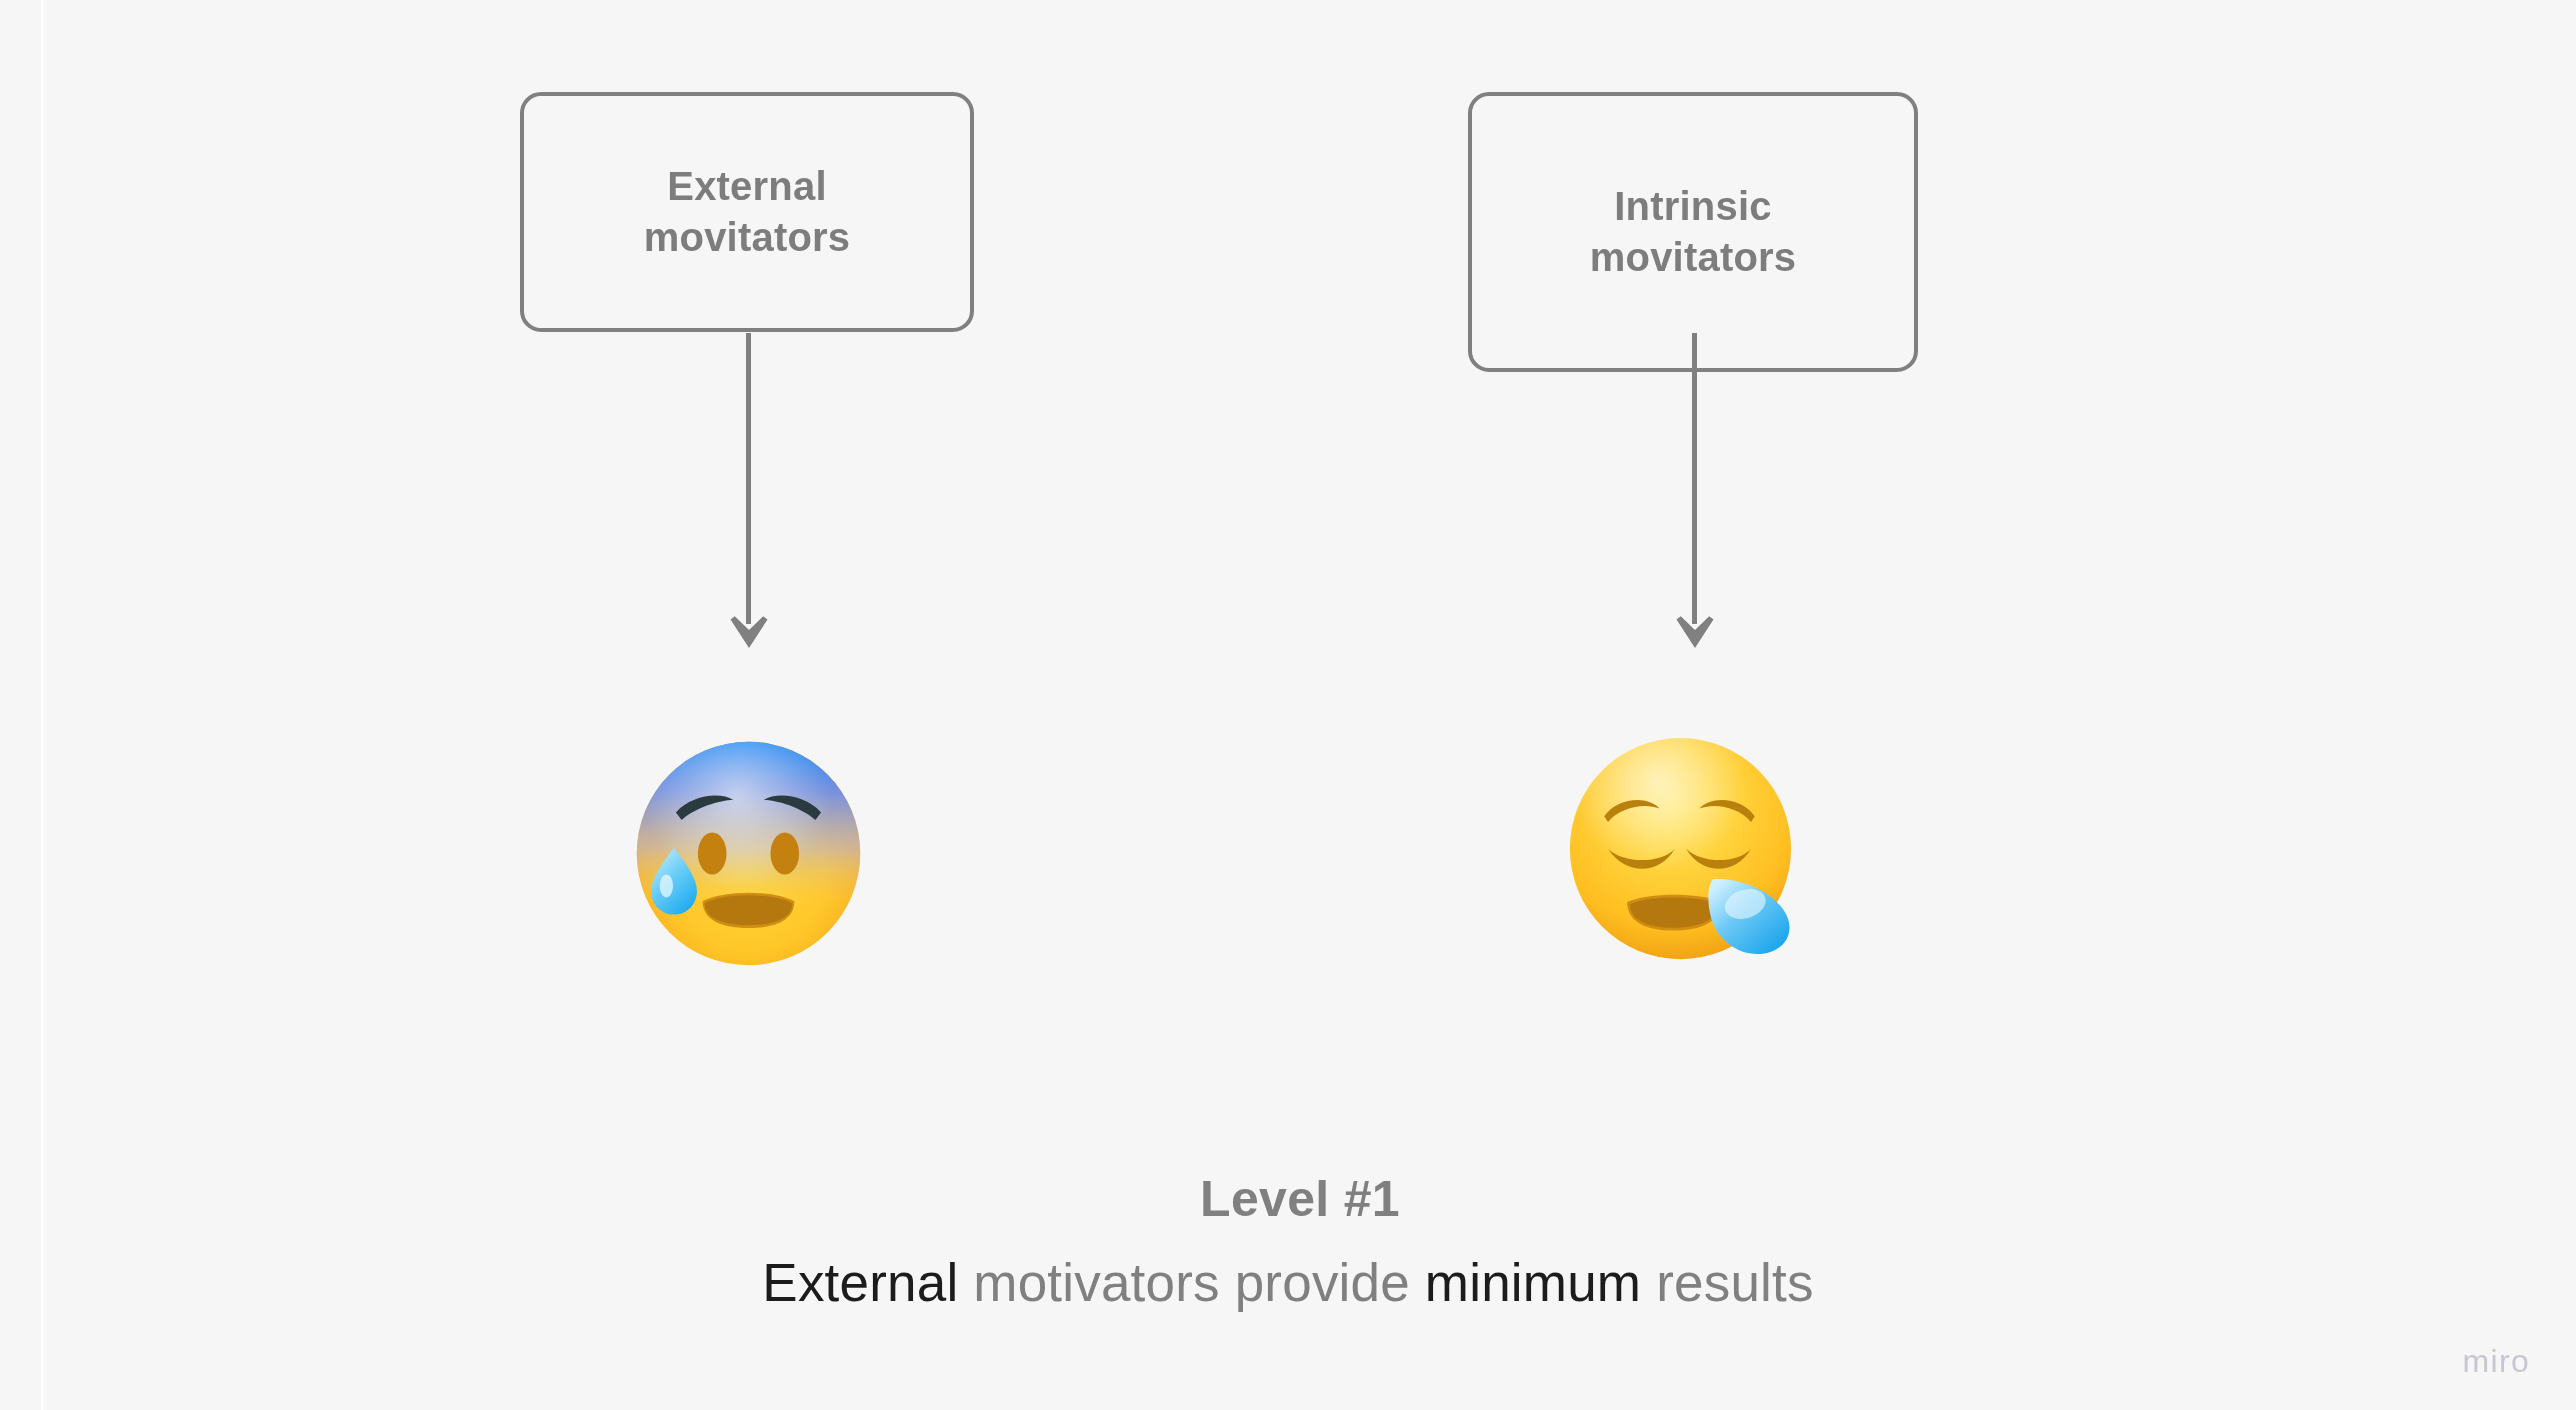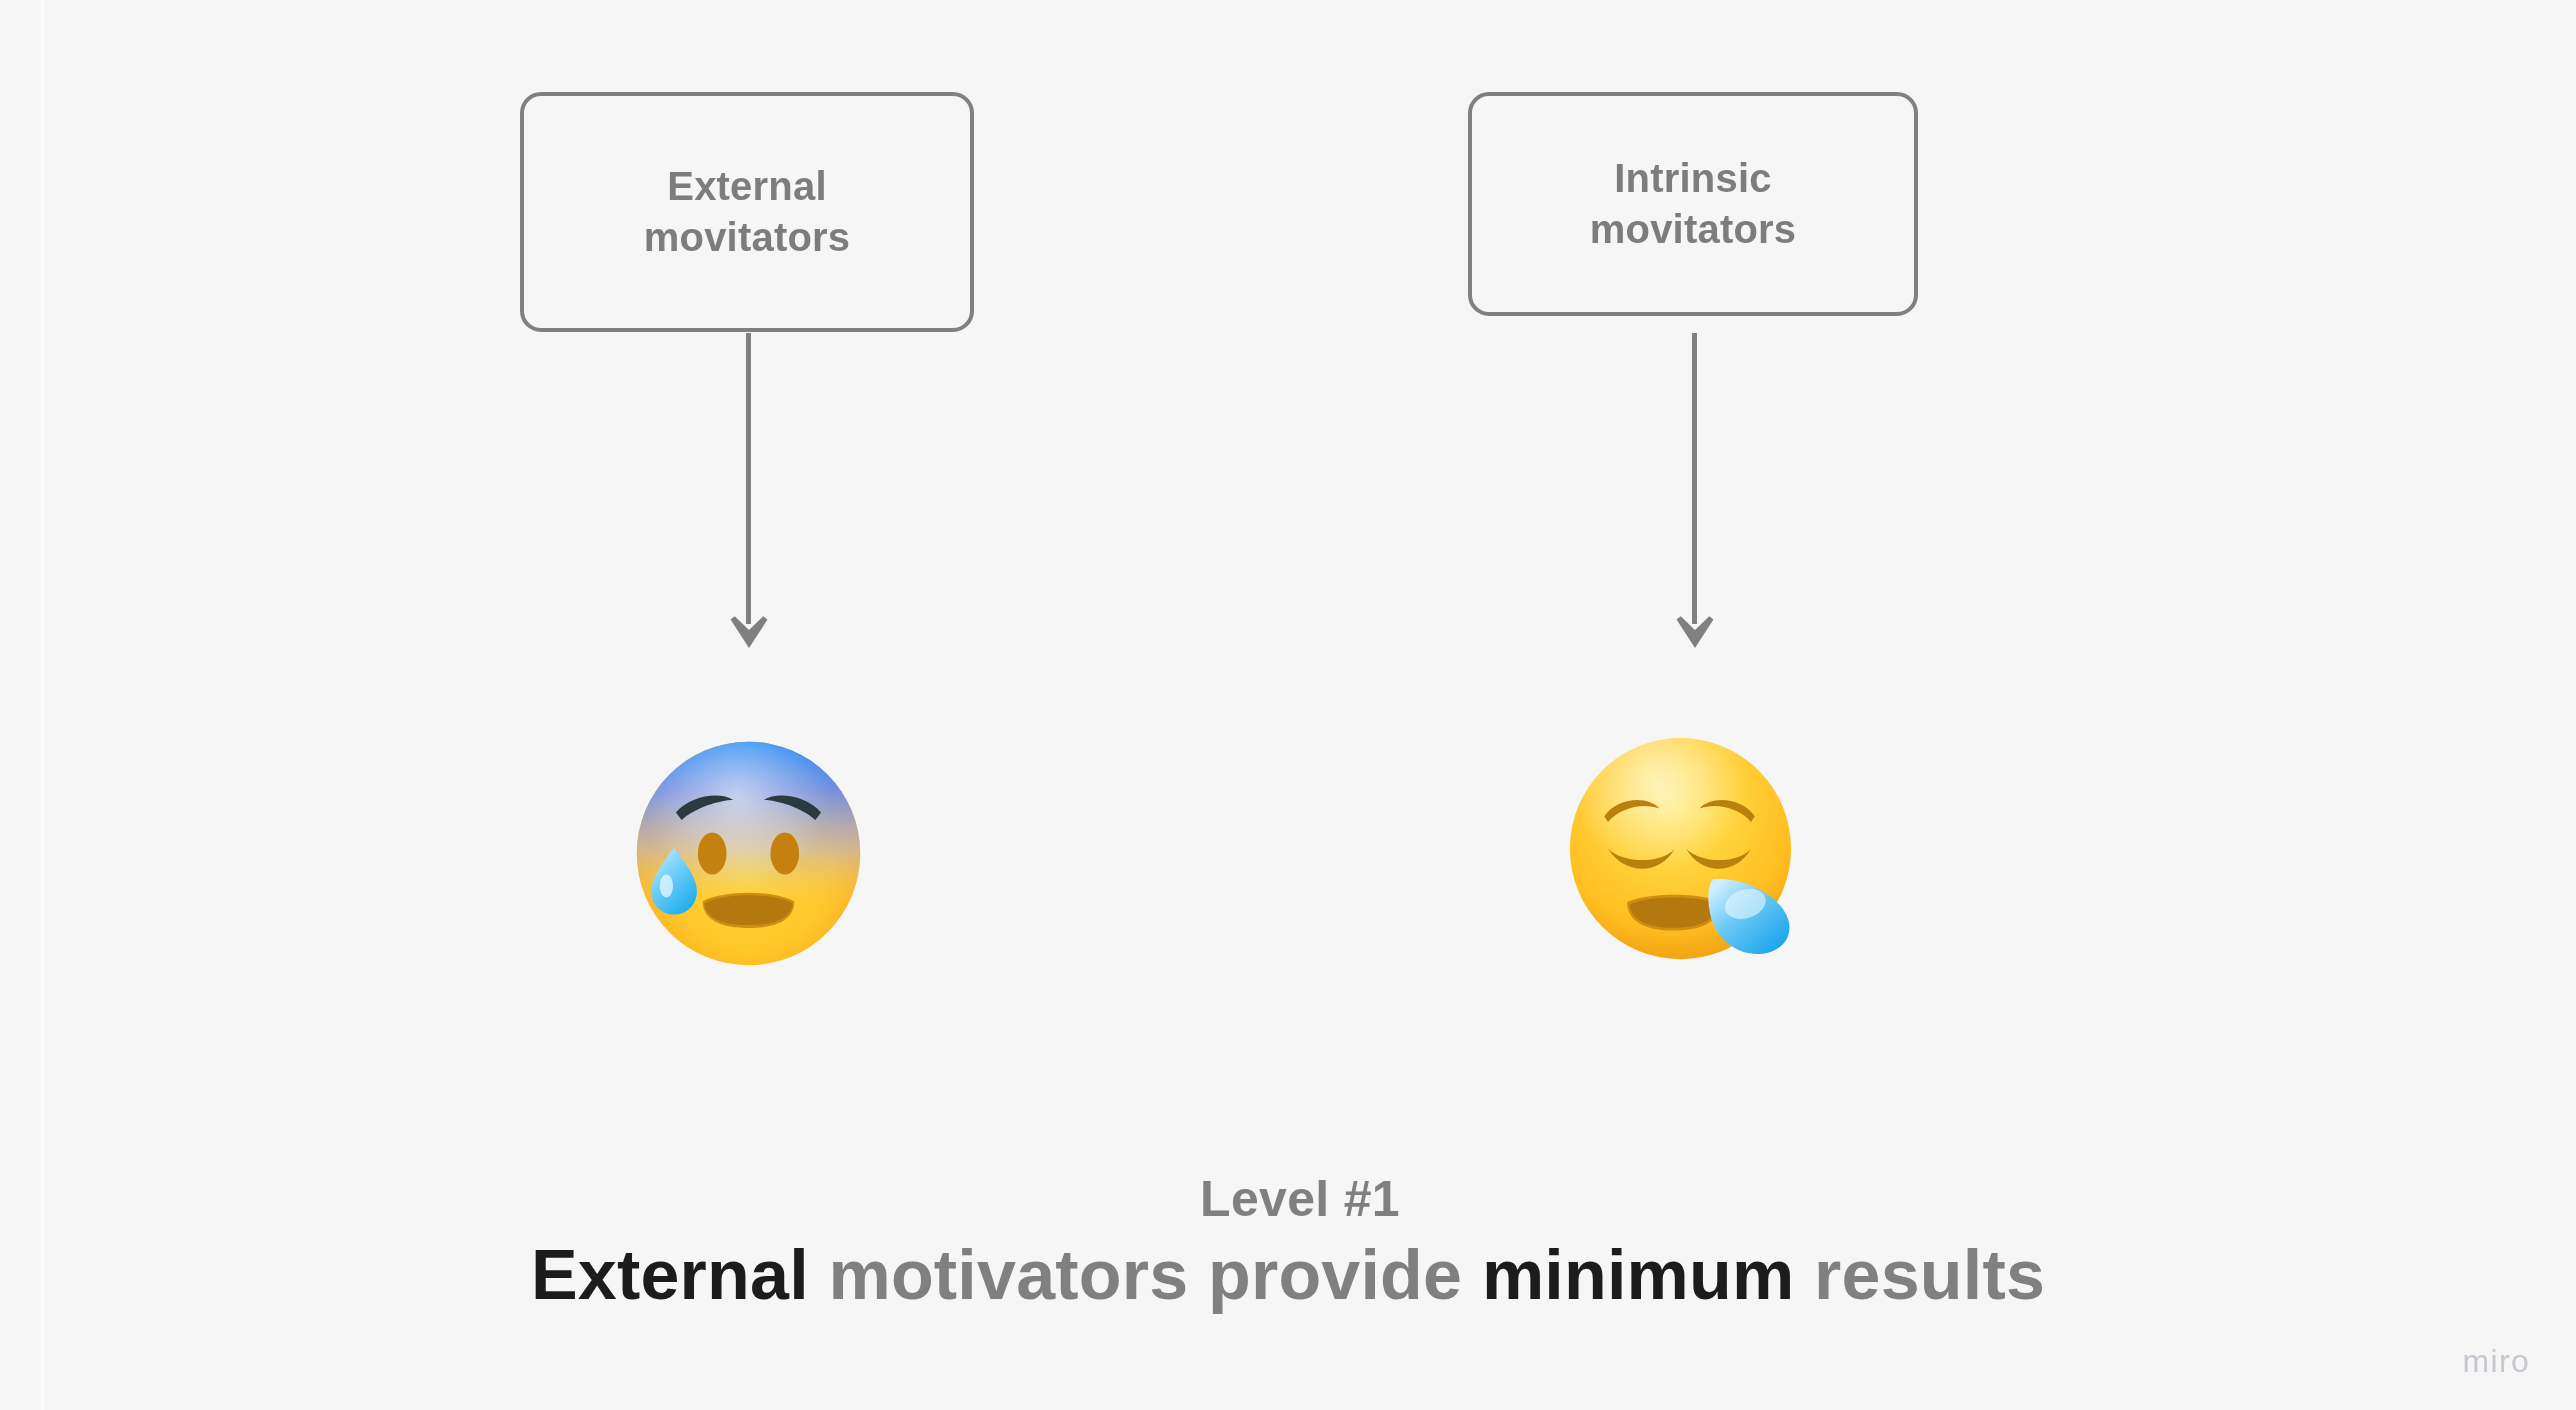--- a/index.html
+++ b/index.html
@@ -44,21 +44,21 @@
     color: #7d7d7d;
     font-size: 40px;
     font-weight: bold;
     line-height: 1.28;
     text-align: center;
     letter-spacing: 0.2px;
     white-space: pre-line;
   }
 
   .node-external { left: 520px;  top: 92px; width: 454px; height: 240px; }
-  .node-intrinsic{ left: 1468px; top: 92px; width: 450px; height: 224px; }
+  .node-intrinsic{ left: 1468px; top: 92px; width: 450px; height: 280px; }
 
   
   .connector { position: absolute; }
   .connector .stem {
     position: absolute;
     left: 0;
     top: 0;
     width: 4.8px;
     background: #808080;
   }
@@ -88,25 +88,25 @@
   }
   .caption-level {
     color: #808080;
     font-size: 50px;
     font-weight: bold;
     line-height: 1.12;
     letter-spacing: 0.3px;
     padding-left: 24px;
   }
   .caption-line {
-    font-size: 70px;
-    font-weight: bold;
+    font-size: 53px;
+    font-weight: normal;
     line-height: 1.12;
     letter-spacing: 0.2px;
-    margin-top: 9px;
+    margin-top: 26px;
   }
   .caption-line .w-strong { color: #1c1c1c; }
   .caption-line .w-soft   { color: #808080; }
 
   
   .watermark {
     position: absolute;
     right: 46px;
     bottom: 31px;
     color: #c7c6d1;

